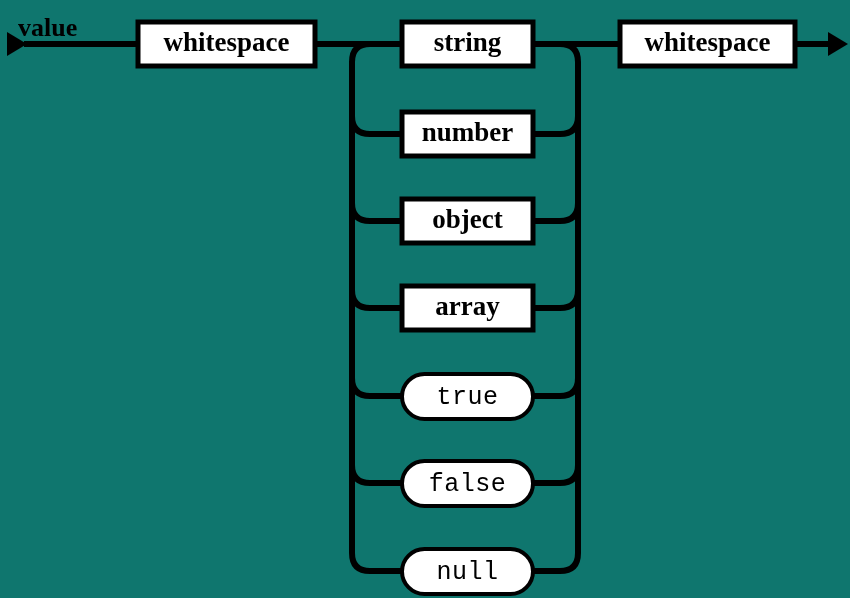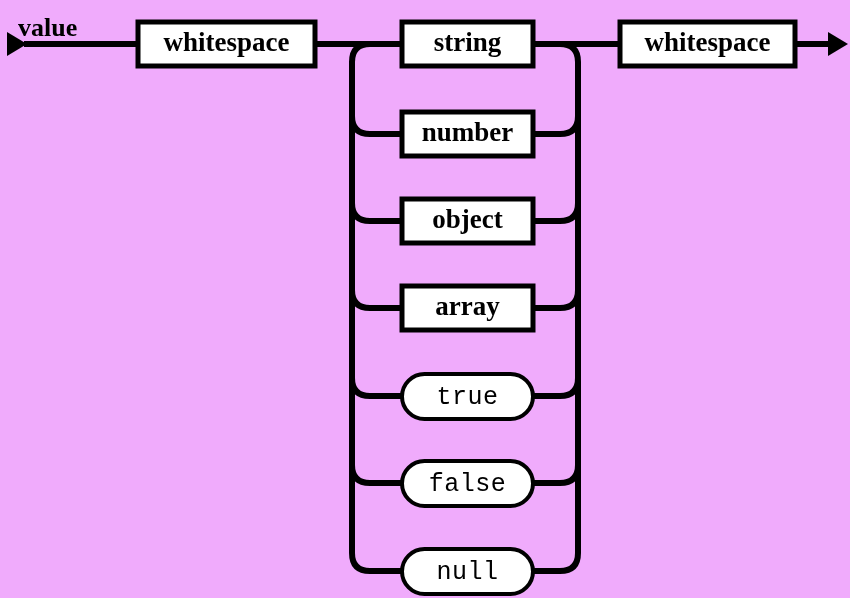--- a/index.html
+++ b/index.html
@@ -11,21 +11,21 @@
   body {
     width: 850px;
     height: 598px;
     overflow: hidden;
     font-family: "Liberation Serif", serif;
   }
   #diagram-root {
     position: relative;
     width: 850px;
     height: 598px;
-    background: #f0abfc;
+    background: #0f766e;
   }
   svg#railroad {
     display: block;
     width: 850px;
     height: 598px;
   }
   .rail {
     fill: none;
     stroke: #000000;
     stroke-width: 6;

